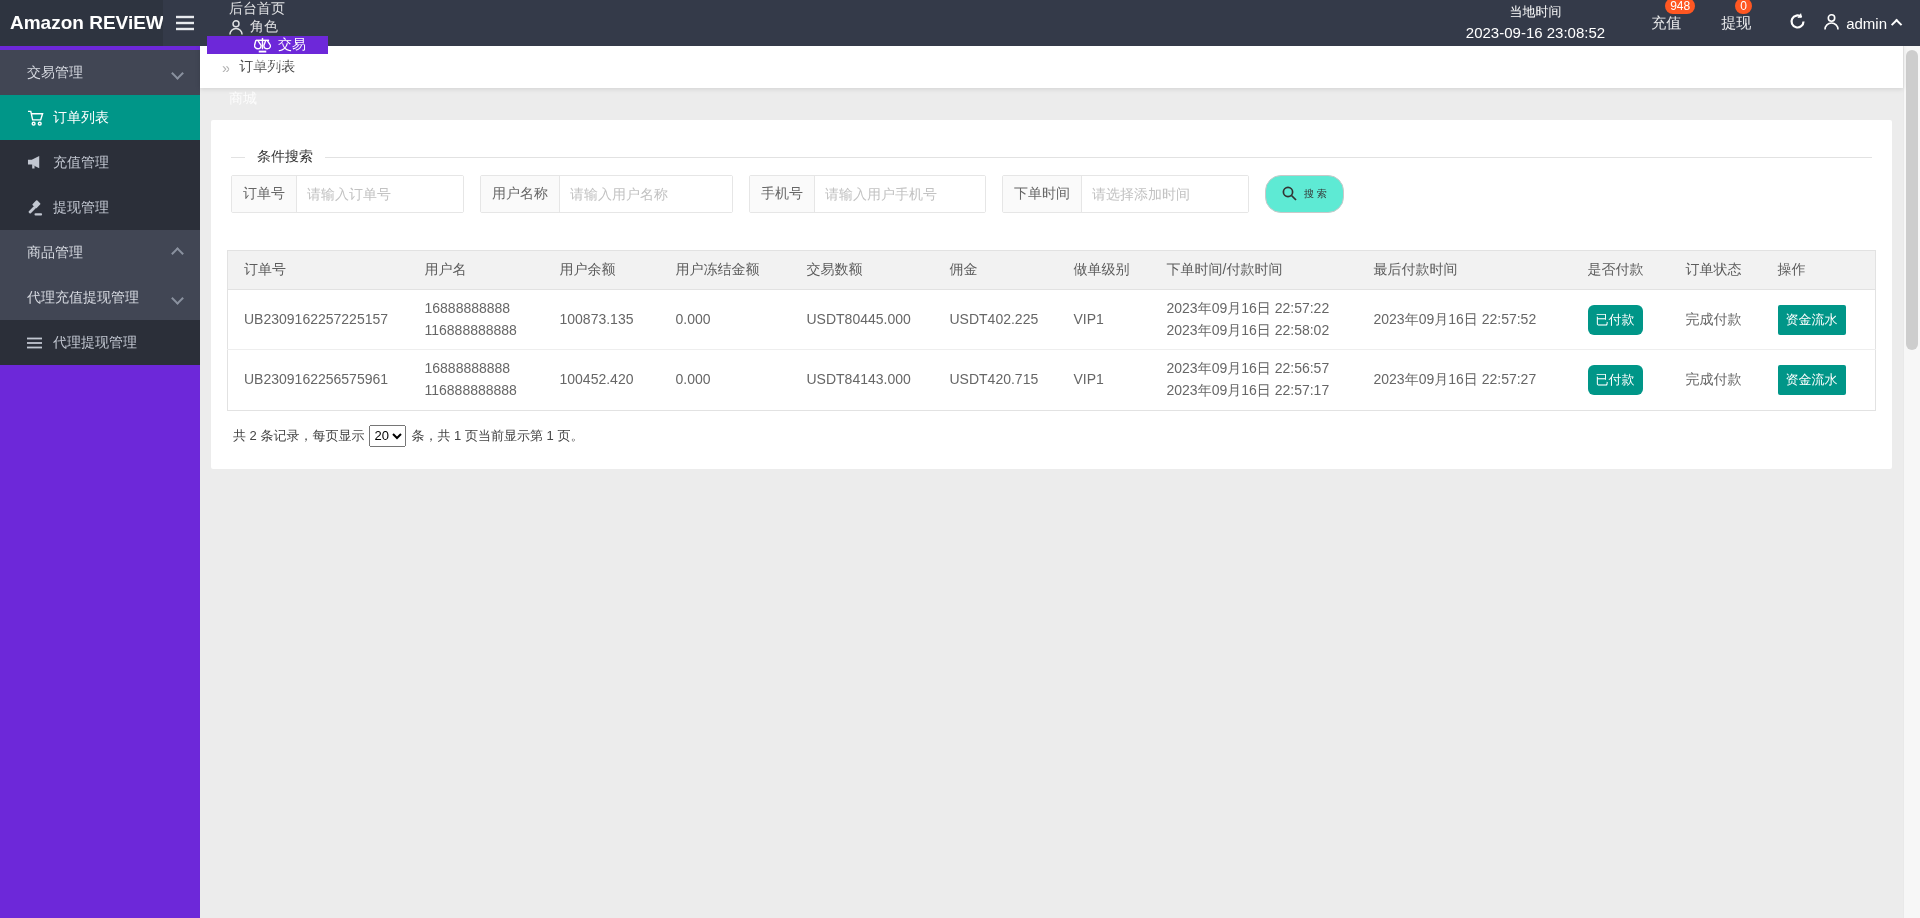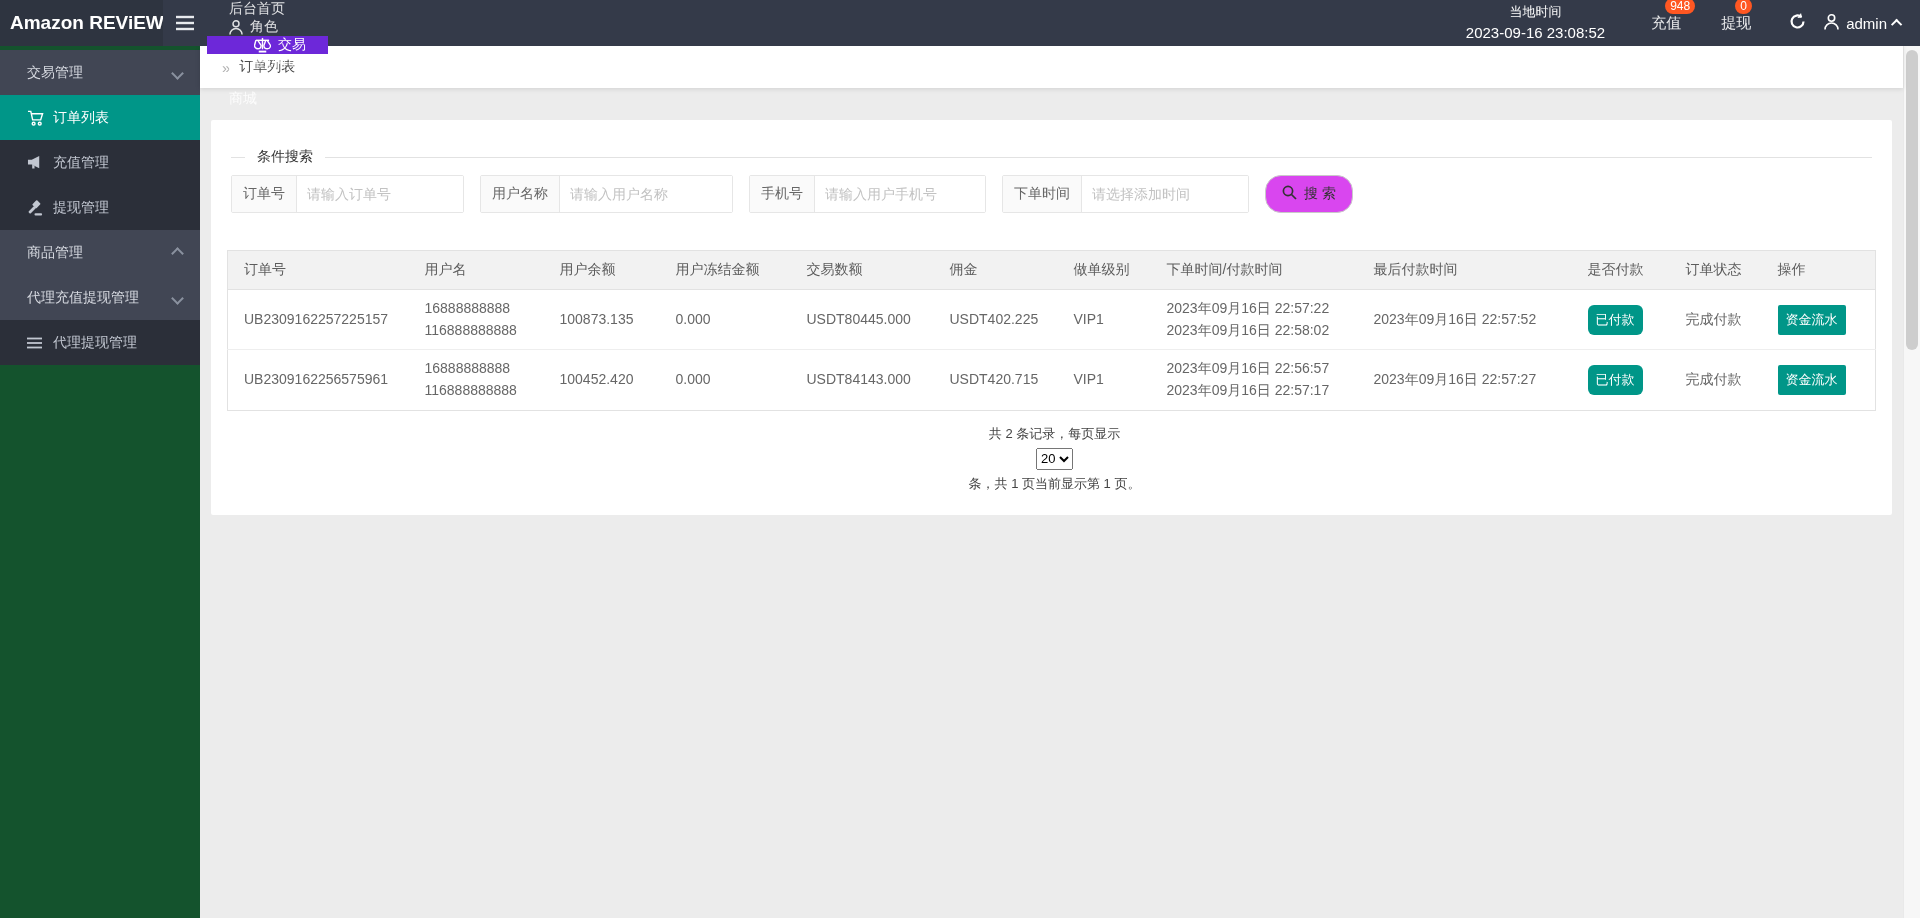--- a/index.html
+++ b/index.html
@@ -28,21 +28,21 @@
     font-size:12px; line-height:16px; min-width:16px; text-align:center;
     border-radius:9px; padding:0 5px; }
   .nav-refresh { color:#fff; margin:0 18px; cursor:pointer; display:flex; }
   .nav-user { display:flex; align-items:center; gap:7px; color:#fff; font-size:15px; cursor:pointer; }
   .chev { display:inline-block; width:8px; height:8px; border-left:2px solid currentColor;
     border-top:2px solid currentColor; }
   .chev.up { transform:rotate(45deg) translateY(2px); }
   .chev.down { transform:rotate(-135deg) translateY(2px); }
 
   
-  .sidebar { position:absolute; left:0; top:46px; width:200px; height:872px; background:#14532d; }
+  .sidebar { position:absolute; left:0; top:46px; width:200px; height:872px; background:#6d28d9; }
   .side-item { height:45px; display:flex; align-items:center; padding:0 18px 0 27px;
     font-size:14px; cursor:pointer; position:relative; }
   .side-item.group { background:#414654; color:#d7dae1; margin-top:0; }
   .side-item.sub { background:#2b2f39; color:#c2c7d1; }
   .side-item.active { background:#009688; color:#fff; }
   .side-item .ico { display:inline-flex; width:17px; margin-right:9px; color:inherit; }
   .side-item .g-chev { margin-left:auto; color:#8a919f; }
   .side-item .g-chev .chev { border-width:0 0 2px 2px; border-style:solid; width:9px; height:9px; }
   .side-item .g-chev .chev.down { transform:rotate(-45deg); }
   .side-item .g-chev .chev.up { transform:rotate(135deg); }
@@ -65,39 +65,39 @@
     border-radius:2px; background:#fff; }
   .flabel { display:flex; align-items:center; padding:0 11px; background:#fafafa;
     border-right:1px solid #e6e6e6; color:#666; font-size:14px; white-space:nowrap; }
   .fgroup input { border:0; outline:none; padding:0 10px; font-size:14px; color:#333;
     font-family:inherit; }
   .fgroup input::placeholder { color:#c2c2c2; }
   .fselect { display:flex; align-items:center; padding:0 10px; font-size:14px; color:#333;
     position:relative; cursor:pointer; }
   .tri { position:absolute; right:12px; width:0; height:0; border:5px solid transparent;
     border-top-color:#b7b7b7; top:17px; }
-  .search-btn { height:38px; padding:0 16px; background:#d946ef; border:1px solid #c9c9c9;
-    border-radius:16px; display:flex; align-items:center; gap:7px; font-size:14px; color:#333;
+  .search-btn { height:38px; padding:0 16px; background:#5eead4; border:1px solid #c9c9c9;
+    border-radius:16px; display:flex; align-items:center; gap:7px; font-size:10px; color:#333;
     cursor:pointer; font-family:inherit; }
 
   table.grid { width:100%; border-collapse:collapse; margin-top:37px; border:1px solid #e2e2e2;
     table-layout:fixed; }
   table.grid th { background:#f2f2f2; height:39px; text-align:left; padding:0 16px;
     font-weight:normal; font-size:14px; color:#5c5c5c; border-bottom:1px solid #e2e2e2;
     white-space:nowrap; overflow:hidden; }
   table.grid td { padding:8px 16px; font-size:14px; color:#666; border-bottom:1px solid #eee;
     height:58px; line-height:1.55; white-space:nowrap; overflow:hidden; }
   table.grid tr:last-child td { border-bottom:0; }
   .badge-paid { display:inline-block; background:#009688; color:#fff; font-size:13px;
     padding:5px 8px; border-radius:6px; }
   .btn-flow { background:#009688; color:#fff; font-size:13px; padding:6px 8px; border:0;
     border-radius:2px; cursor:pointer; font-family:inherit; }
 
   .pagination { margin-top:14px; padding-left:6px; font-size:13px; color:#444;
-    display:flex; align-items:center; gap:5px;flex-direction:column; }
+    display:flex; align-items:center; gap:5px; }
   .pagination select { font-size:13px; height:22px; font-family:inherit; }
 
   
   .scrollbar { position:absolute; right:0; top:46px; width:17px; height:872px;
     background:#f7f7f7; border-left:1px solid #e9e9e9; }
   .scrollbar .thumb { position:absolute; left:2px; top:4px; width:12px; height:300px;
     background:#cdcdcd; border-radius:6px; }
 </style>
 </head>
 <body>

